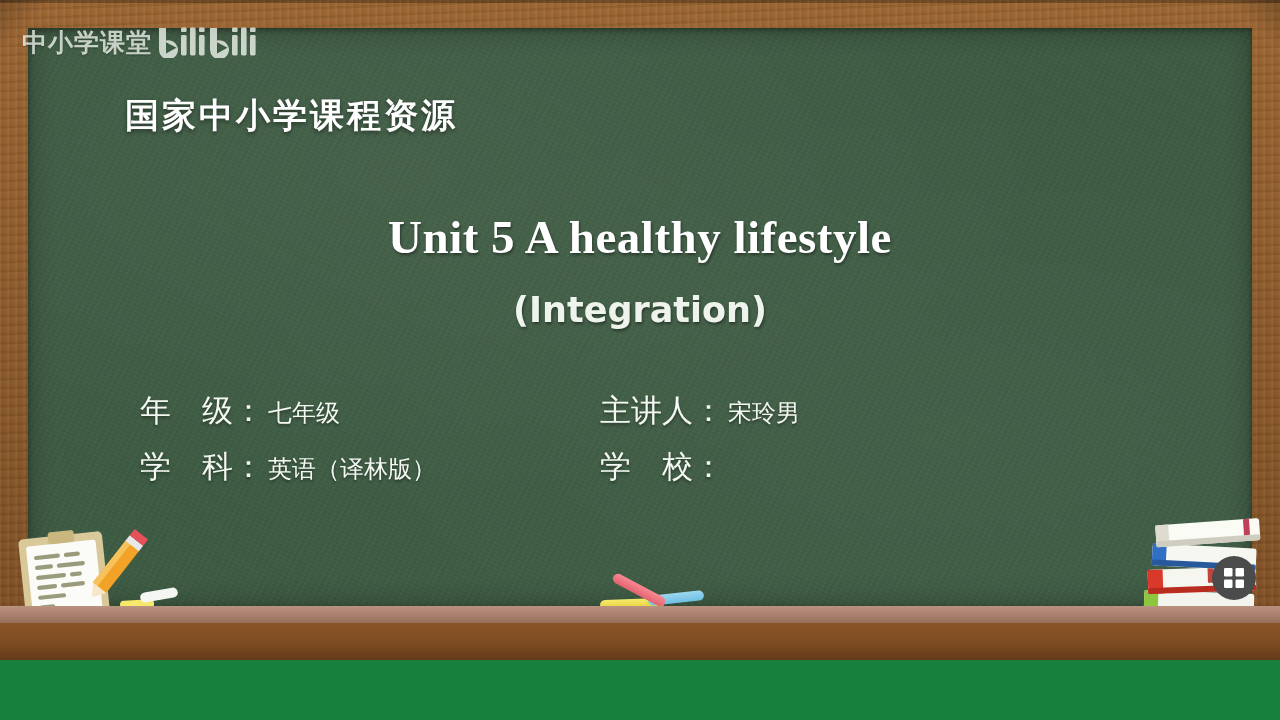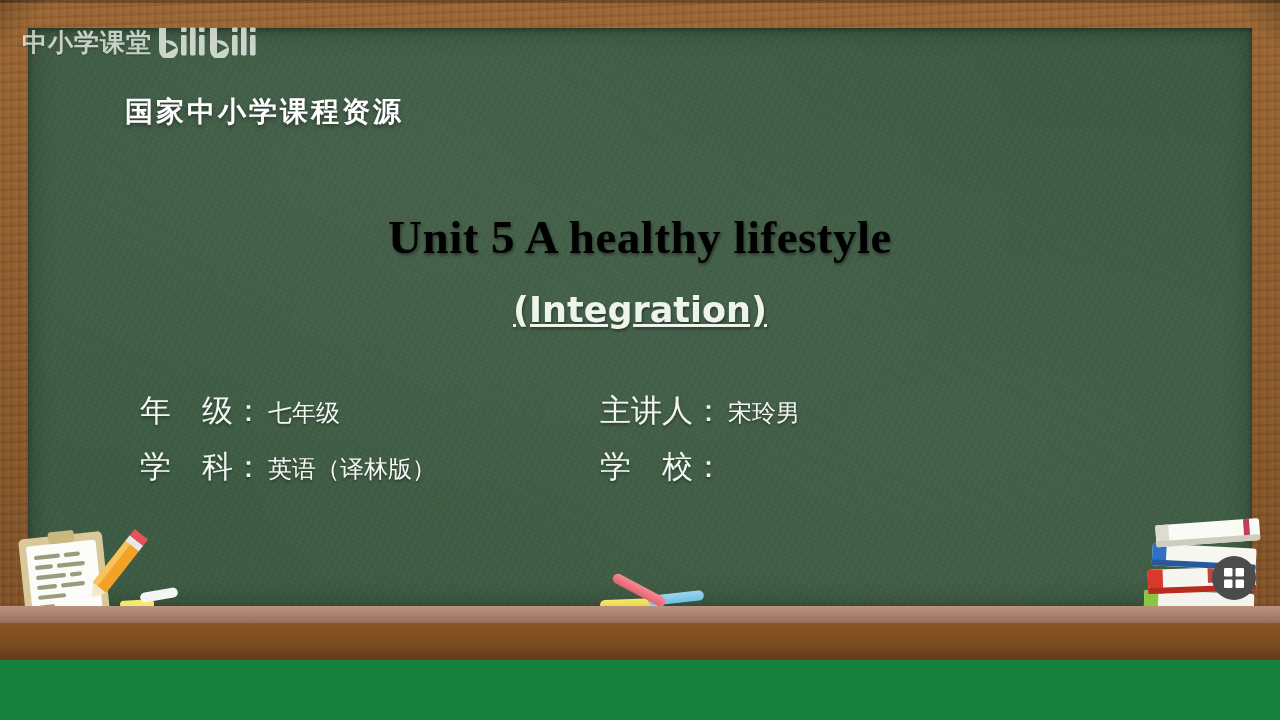--- a/index.html
+++ b/index.html
@@ -106,56 +106,55 @@
     text-shadow: 0 1px 2px rgba(0,0,0,0.35);
   }
   .bili-logo { display: block; }
 
   
   .org-title {
     position: absolute;
     left: 125px;
     top: 98px;
     color: #ffffff;
-    font-size: 28px;
+    font-size: 34px;
     font-weight: 700;
     letter-spacing: 3px;
     line-height: 1;
     font-family: "DejaVu Sans", "Liberation Sans", sans-serif;
     text-shadow: 0 2px 4px rgba(0,0,0,0.45);
     white-space: nowrap;
   }
 
   .unit-title {
     position: absolute;
     left: 0; right: 0;
     top: 210px;
     text-align: center;
-    color: #000000;
+    color: #ffffff;
     font-family: "Liberation Serif", "DejaVu Serif", serif;
     font-weight: 700;
     font-size: 47px;
     letter-spacing: 0.5px;
     line-height: 1.15;
     text-shadow: 1px 2px 3px rgba(0,0,0,0.42);
     white-space: nowrap;
   }
   .unit-subtitle {
     position: absolute;
     left: 0; right: 0;
     top: 290px;
     text-align: center;
     color: #eef4ec;
     font-family: "DejaVu Sans", "Liberation Sans", sans-serif;
     font-weight: 700;
     font-size: 35px;
     line-height: 1.15;
     text-shadow: 1px 2px 3px rgba(0,0,0,0.40);
     white-space: nowrap;
-    text-decoration: underline;
   }
 
   
   .info {
     position: absolute;
     left: 140px;
     top: 390px;
     width: 1110px;
     display: grid;
     grid-template-columns: 460px 1fr;

